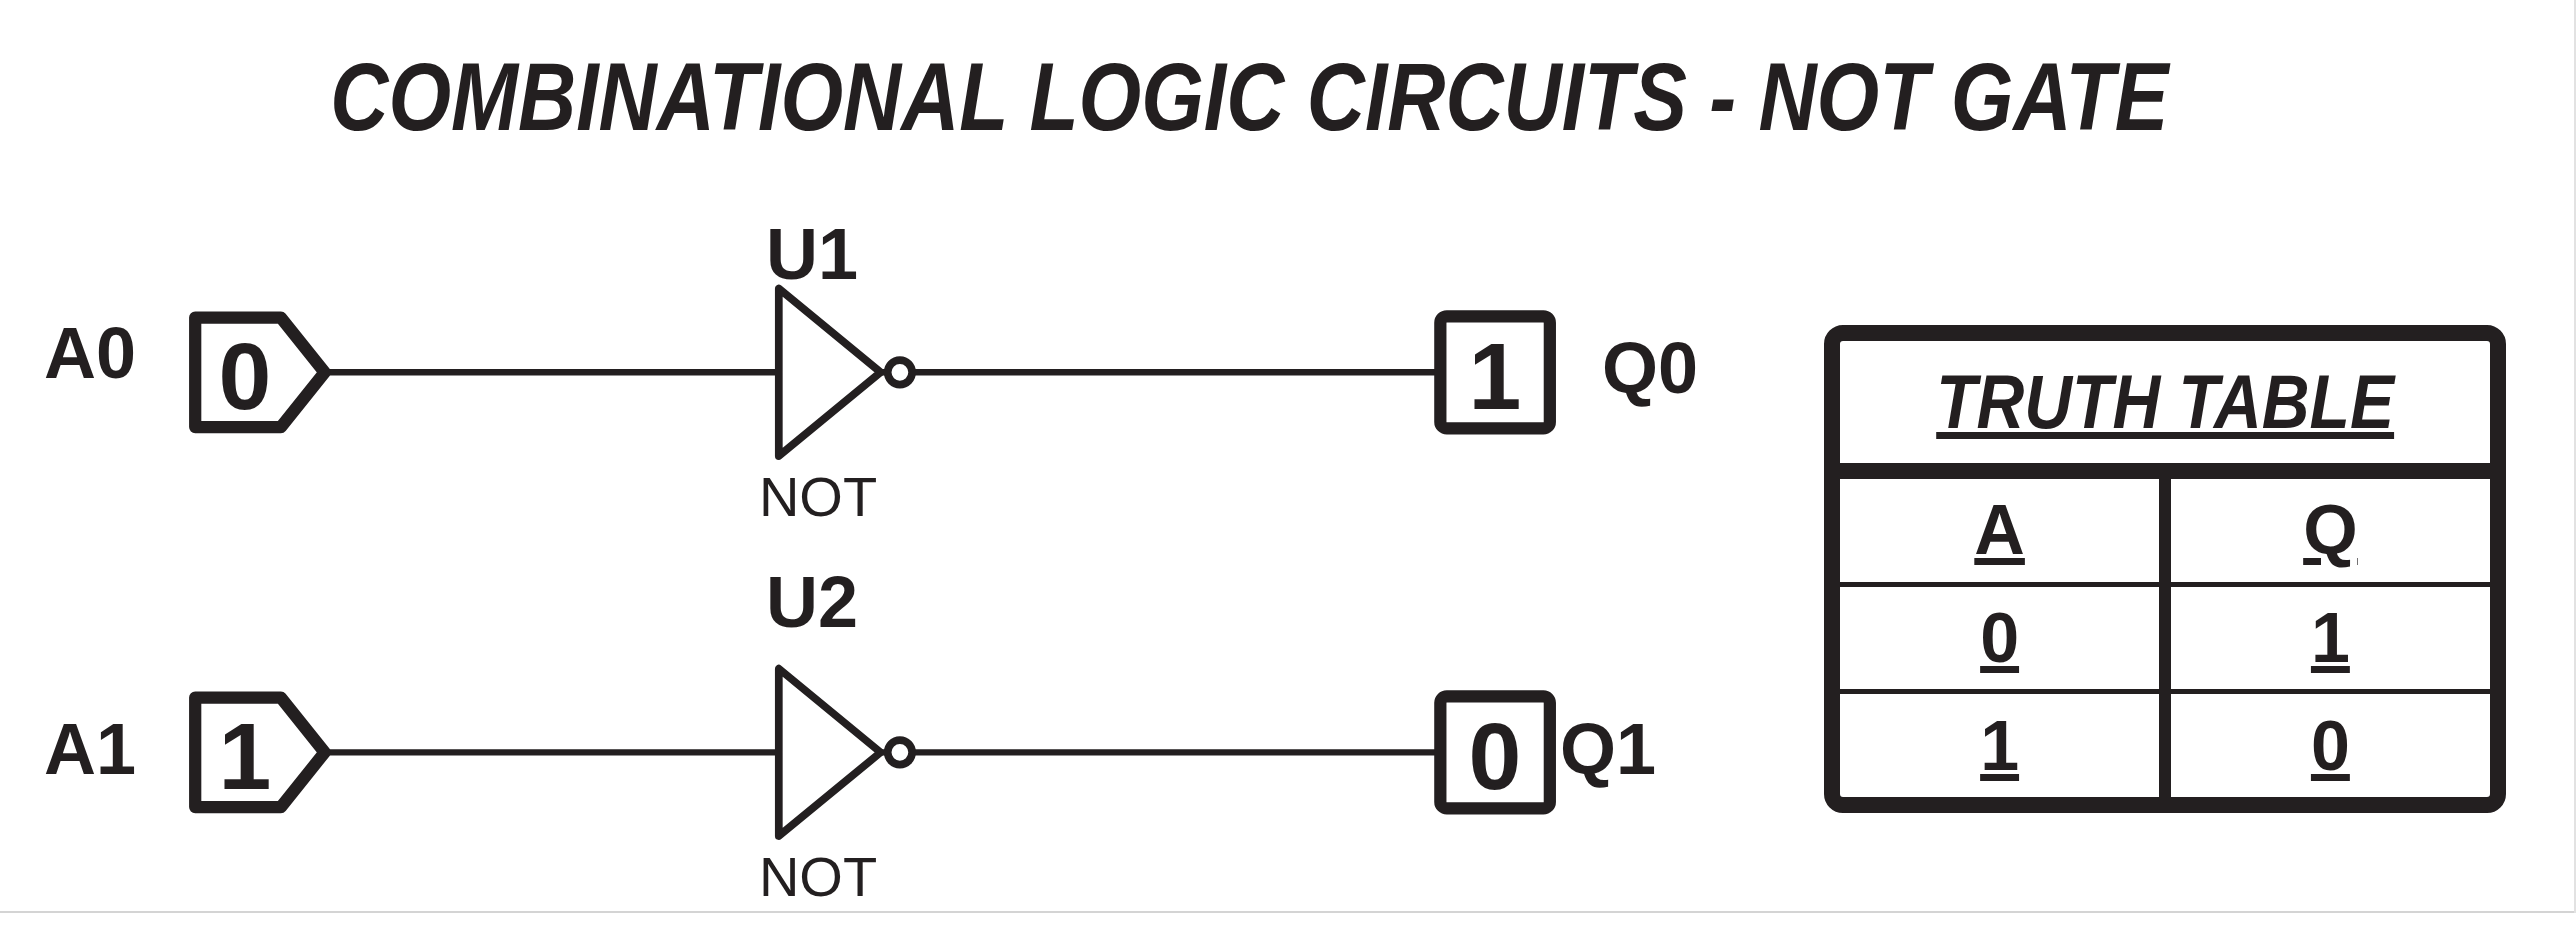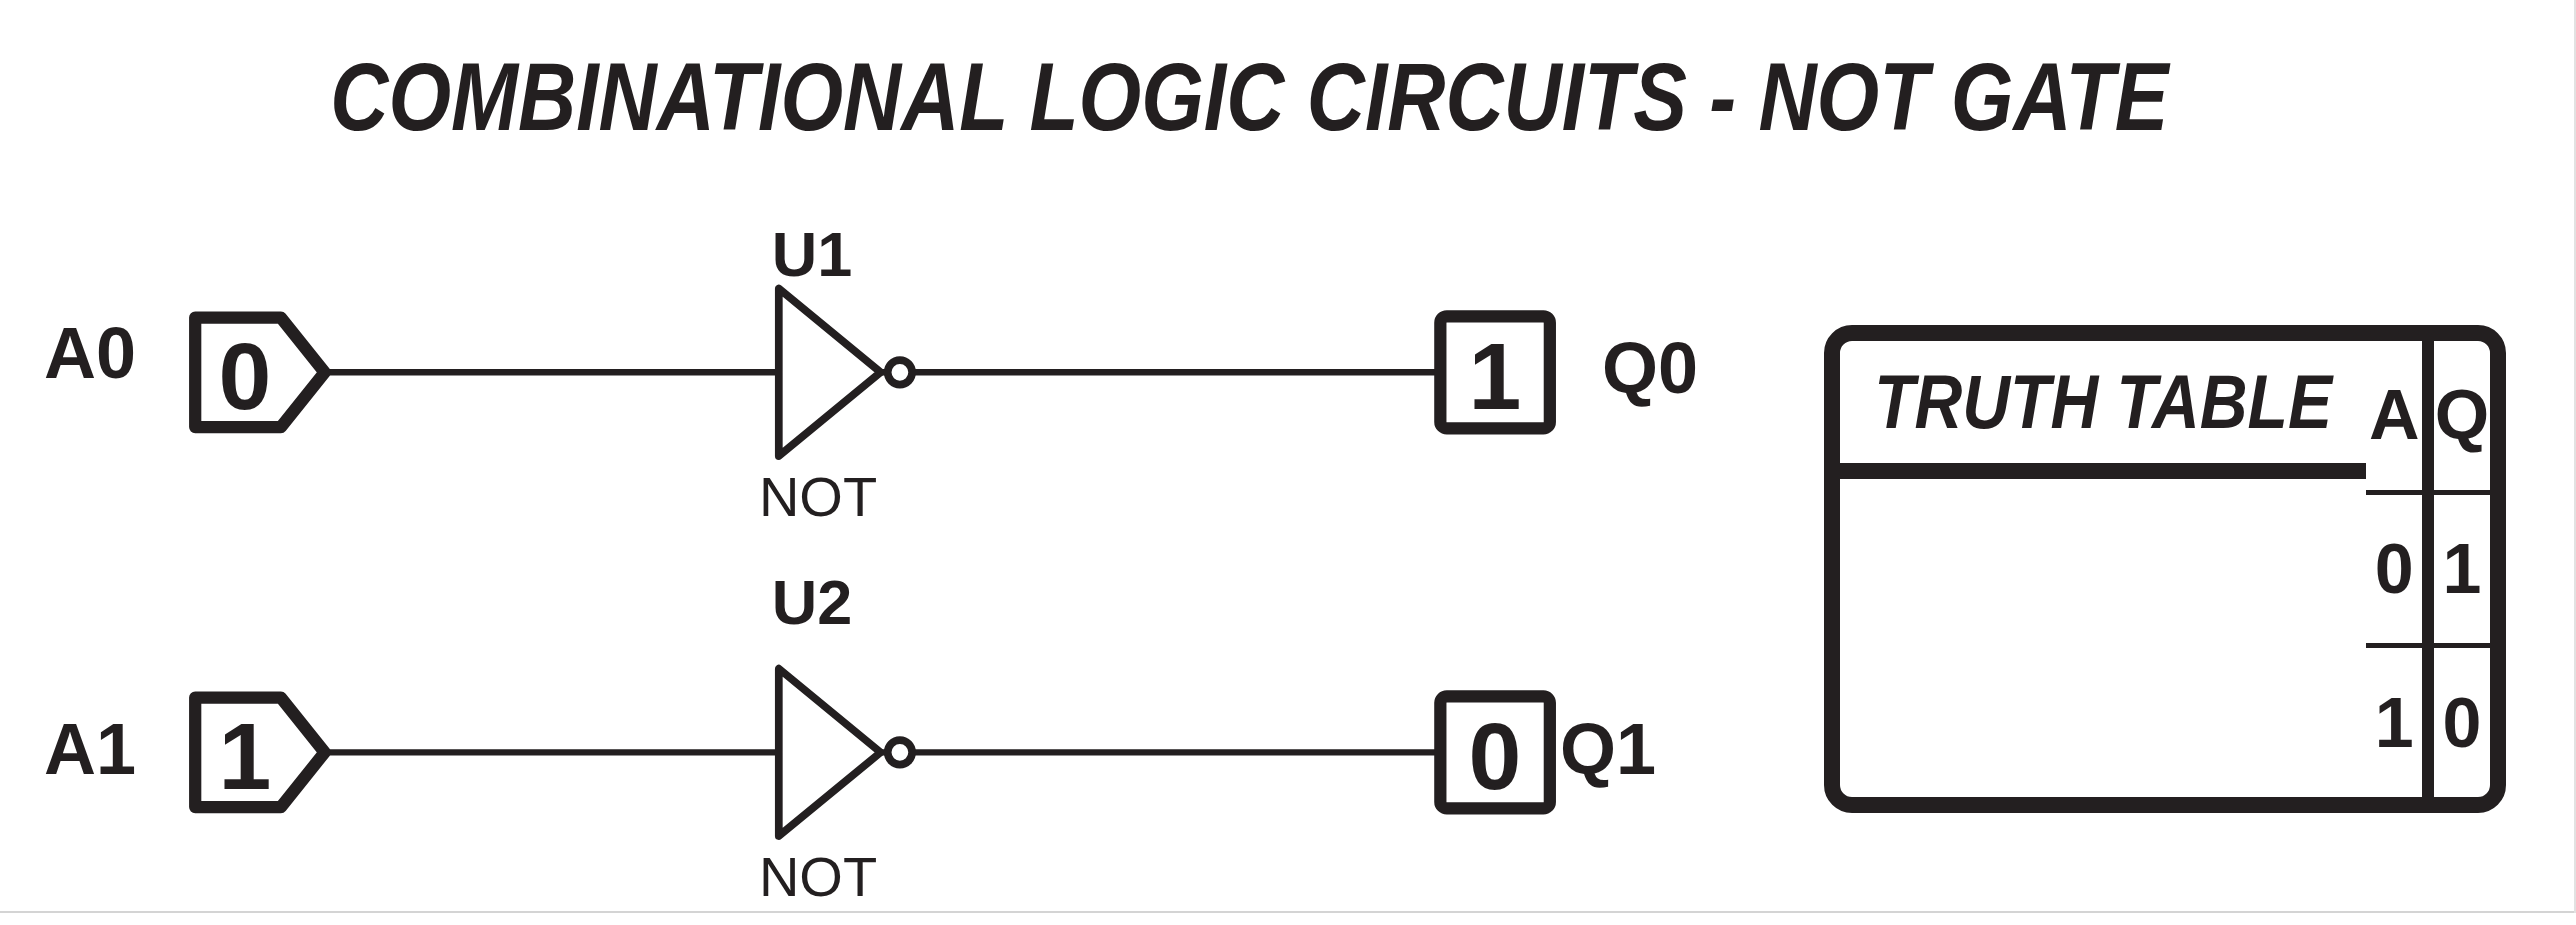--- a/index.html
+++ b/index.html
@@ -31,29 +31,29 @@
     font-style:italic;font-weight:700;
     font-size:97px;line-height:97px;
     transform:scaleX(0.83);transform-origin:center;
     color:var(--ink);white-space:nowrap;
   }
 
   .lbl{position:absolute;color:var(--ink);font-weight:700;white-space:nowrap;line-height:1;}
   .vcenter{transform:translateY(-50%);}
   .center{transform:translate(-50%,-50%);}
   .pin-lbl{font-size:72px;}
-  .ref-lbl{font-size:63px;}
+  .ref-lbl{font-size:72px;}
   .type-lbl{font-size:56px;font-weight:400;}
   .val-lbl{font-size:95px;}
 
   
   .tt{
     position:absolute;left:1824px;top:325px;width:682px;height:488px;
-    box-sizing:border-box;border:16.7px solid var(--ink);border-radius:28px;
-    background:#fff;display:flex;
+    box-sizing:border-box;border:16.7px solid var(--ink);border-radius:19px;
+    background:#fff;display:flex;flex-direction:column;text-decoration:underline;
   }
   .tt-header{
     flex:none;height:138px;box-sizing:border-box;
     border-bottom:16.7px solid var(--ink);
     display:flex;align-items:center;justify-content:center;
   }
   .tt-header span{
     display:inline-block;font-style:italic;font-weight:700;
     font-size:76px;line-height:1;white-space:nowrap;
     transform:scaleX(0.87);transform-origin:center;

